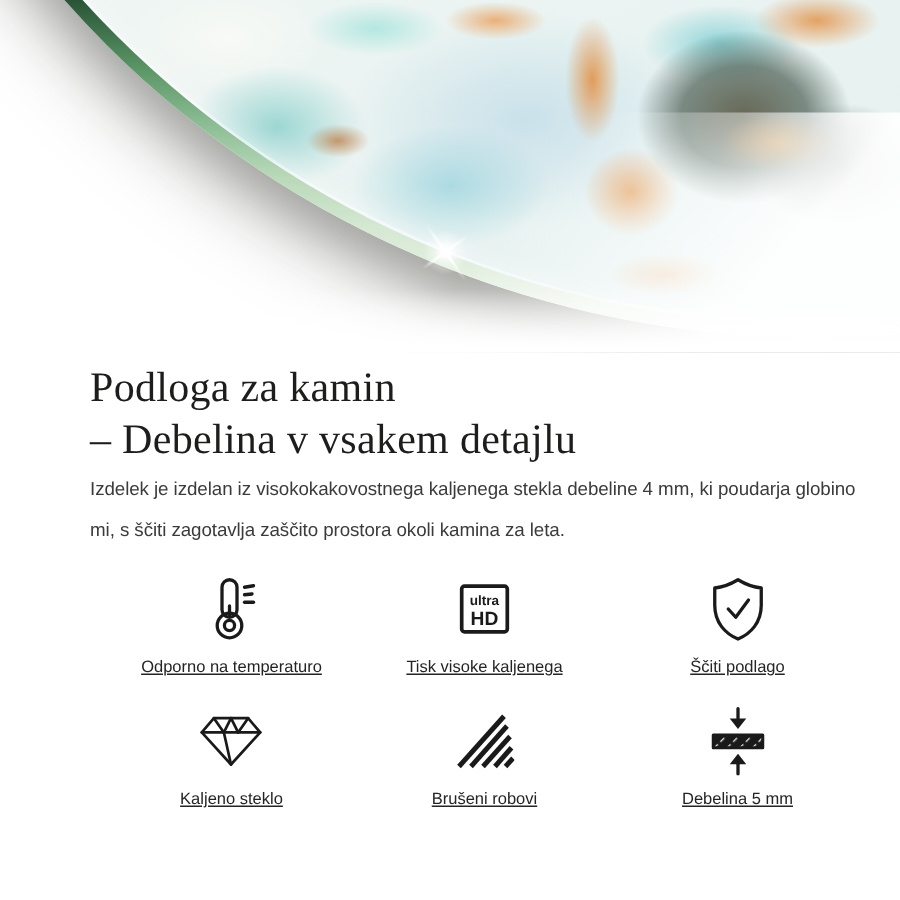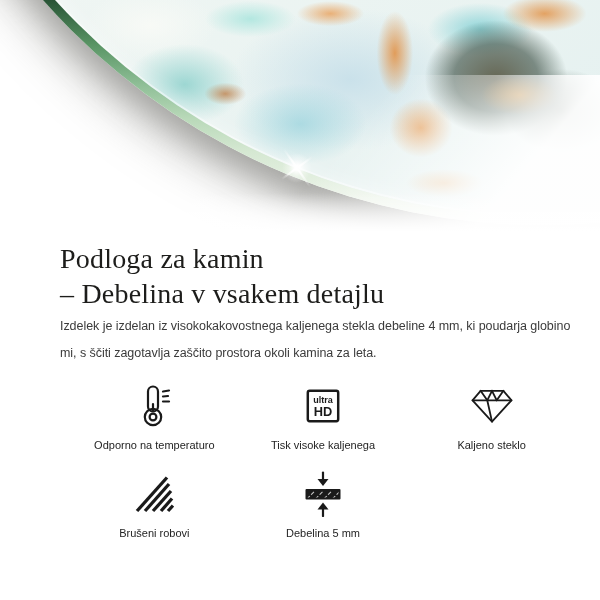--- a/index.html
+++ b/index.html
@@ -58,21 +58,21 @@
     font-size:28px; line-height:35px; color:#1d1d1b; letter-spacing:0.2px; }
   .intro { margin-top:2px; font-size:12.5px; line-height:27px; color:#3b3b3b;
     letter-spacing:-0.05px; }
   .intro div { white-space:nowrap; }
 
   
   .features { margin:16px 0 0 10px; width:506px;
     display:grid; grid-template-columns:repeat(3,1fr); row-gap:20px; }
   .feature { display:flex; flex-direction:column; align-items:center; }
   .icon-box { height:46px; display:flex; align-items:center; justify-content:center; }
-  .feature-label { margin-top:10px; font-size:11px; color:#242424; }
+  .feature-label { margin-top:10px; font-size:11px; color:#242424;text-decoration:underline; }
   .feature svg { stroke:#1a1a1a; fill:none; stroke-width:2.2; stroke-linecap:round; stroke-linejoin:round; }
   .feature svg text { stroke:none; fill:#1a1a1a; font-family:"Liberation Sans", sans-serif; }
 </style>
 </head>
 <body>
 
 <div class="hero">
   <div class="glass-outer">
     <div class="glass-inner"></div>
   </div>
@@ -113,20 +113,29 @@
       <div class="icon-box">
         <svg width="38" height="38" viewBox="0 0 40 40">
           <rect x="4" y="4" width="32" height="32" rx="2" stroke-width="2.6"></rect>
           <text x="20" y="17" text-anchor="middle" font-size="9.5" font-weight="600">ultra</text>
           <text x="20" y="31" text-anchor="middle" font-size="13.5" font-weight="bold">HD</text>
         </svg>
       </div>
       <div class="feature-label">Tisk visoke kaljenega</div>
     </div>
 
+    <div class="feature">
+      <div class="icon-box">
+        <svg width="40" height="44" viewBox="0 0 40 44">
+          <path d="M20 2.5 C25 5.5 30.5 7.5 35.5 8 V19.5 C35.5 31 28.5 38.5 20 42 C11.5 38.5 4.5 31 4.5 19.5 V8 C9.5 7.5 15 5.5 20 2.5 Z"></path>
+          <polyline points="13.5,22 18.5,27.5 27,16"></polyline>
+        </svg>
+      </div>
+      <div class="feature-label">Ščiti podlago</div>
+    </div>
 
     <div class="feature">
       <div class="icon-box">
         <svg width="46" height="38" viewBox="0 0 48 40" style="stroke-width:1.9">
           <path d="M12 4 H36 L44.5 14 L24 36.5 L3.5 14 Z"></path>
           <line x1="3.5" y1="14" x2="44.5" y2="14"></line>
           <line x1="12" y1="4" x2="19" y2="14"></line>
           <line x1="24" y1="4" x2="19" y2="14"></line>
           <line x1="24" y1="4" x2="29" y2="14"></line>
           <line x1="36" y1="4" x2="29" y2="14"></line>

